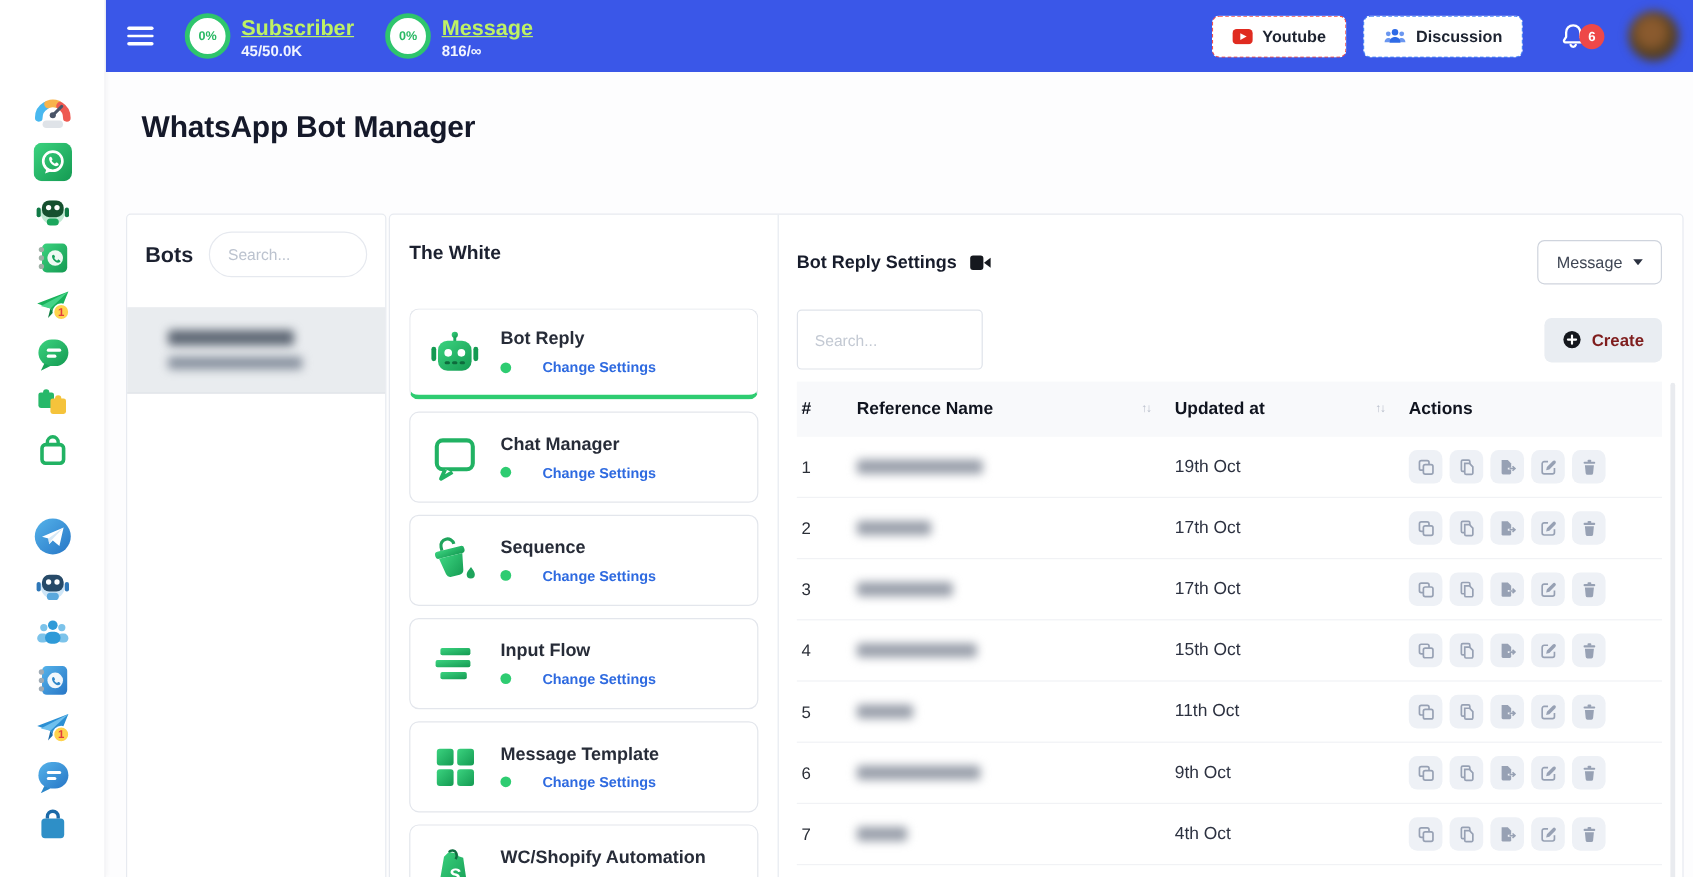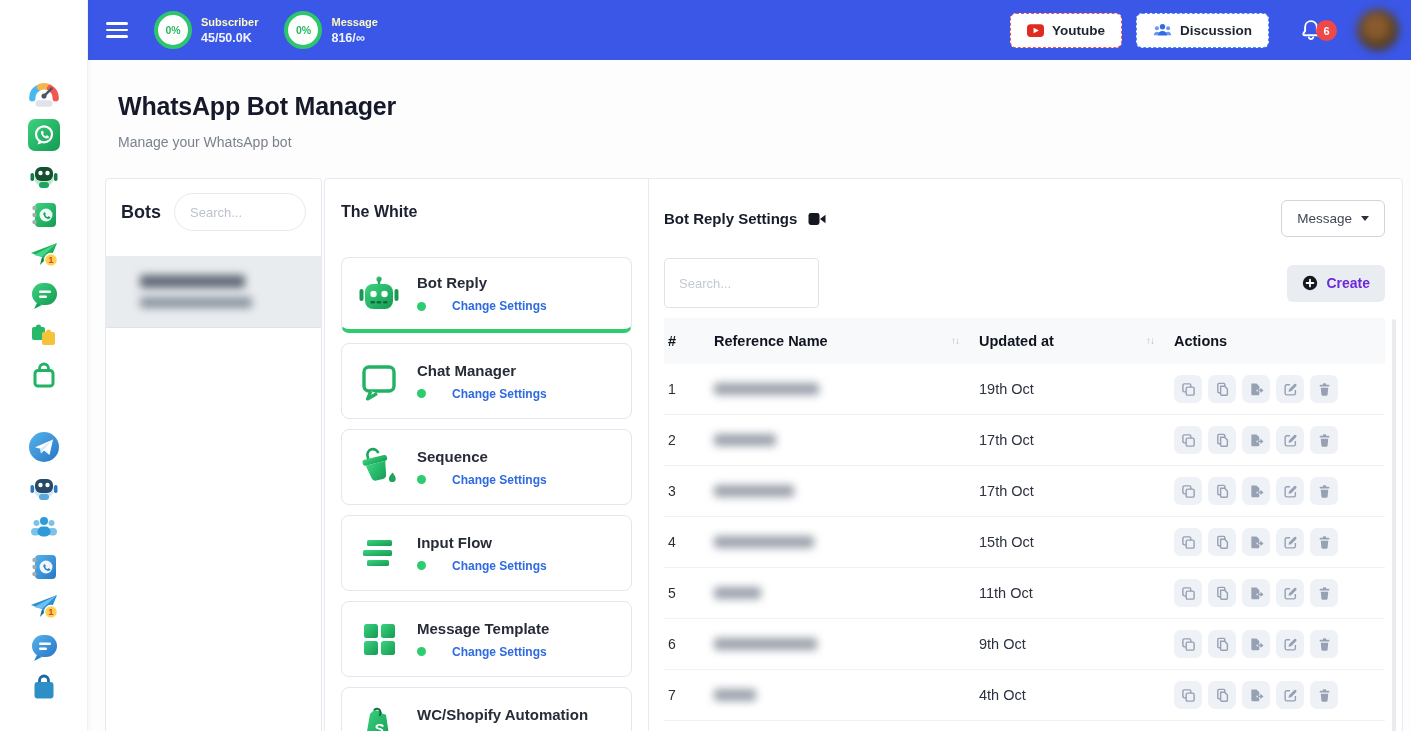--- a/index.html
+++ b/index.html
@@ -16,21 +16,21 @@
   .side-gap { height:32px; }
 
   
   .topbar { position:absolute; left:88px; top:0; width:1323px; height:60px; background:#3a57e8;
     display:flex; align-items:center; z-index:4; }
   .hamburger { margin-left:18px; display:flex; flex-direction:column; gap:4px; cursor:pointer; }
   .hamburger span { width:22px; height:2.6px; background:#fff; border-radius:2px; }
   .stat { display:flex; align-items:center; gap:9px; margin-left:26px; }
   .ring { width:38px; height:38px; border-radius:50%; border:4px solid #2fc56d; background:#fff;
     display:flex; align-items:center; justify-content:center; color:#28b863; font-size:10.5px; font-weight:bold; }
-  .stat-label { color:#fef9c3; font-weight:bold; font-size:11px; line-height:1.45; }
+  .stat-label { color:#bef264; font-weight:bold; font-size:18px; line-height:1.45;text-decoration:underline; }
   .stat-value { color:#f1f4ff; font-weight:bold; font-size:12.5px; }
   .top-right { margin-left:auto; display:flex; align-items:center; margin-right:12px; }
   .top-btn { height:35px; background:#fff; border-radius:6px; display:flex; align-items:center; gap:8px;
     padding:0 16px; font-size:13.5px; font-weight:bold; color:#1d2330; cursor:pointer; }
   .btn-youtube { border:1.6px dashed #ef5350; }
   .btn-discussion { border:1.6px dashed #4d8bf8; margin-left:14px; }
   .bell-wrap { position:relative; margin-left:30px; cursor:pointer; }
   .bell-badge { position:absolute; right:-14px; top:2px; min-width:21px; height:21px; border-radius:50%;
     background:#ee4848; color:#fff; font-size:11px; font-weight:bold; display:flex; align-items:center; justify-content:center; }
   .avatar { width:42px; height:42px; border-radius:50%; margin-left:34px;
@@ -75,21 +75,21 @@
   .rc-head { display:flex; align-items:center; padding:21px 17px 0 15px; }
   .rc-title { font-size:15px; font-weight:bold; color:#171c2b; display:flex; align-items:center; gap:11px; }
   .options-btn { margin-left:auto; height:37px; padding:0 15px; background:#fff; border:1px solid #cfd4dd;
     border-radius:6px; font-size:13.5px; color:#3f4654; display:flex; align-items:center; gap:9px; cursor:pointer; }
   .caret { width:0; height:0; border-left:4.5px solid transparent; border-right:4.5px solid transparent; border-top:5px solid #2b3140; }
   .rc-toolbar { display:flex; align-items:center; margin:21px 17px 0 15px; }
   .box-search { width:155px; height:50px; border:1px solid #dfe3ea; border-radius:4px; padding:0 14px;
     font-size:13px; color:#3a4150; outline:none; }
   .box-search::placeholder { color:#c3c9d3; }
   .create-btn { margin-left:auto; height:37px; padding:0 15px; background:#e9edf2; border:none; border-radius:6px;
-    font-size:14px; font-weight:bold; color:#6d28d9; display:flex; align-items:center; gap:8px; cursor:pointer; }
+    font-size:14px; font-weight:bold; color:#7f1d1d; display:flex; align-items:center; gap:8px; cursor:pointer; }
 
   
   .table { margin:10px 17px 0 15px; }
   .t-head { display:grid; grid-template-columns:46px 265px 195px 1fr; background:#f8f9fb; height:46px; align-items:center; }
   .t-head > div { font-size:14.5px; font-weight:bold; color:#10141f; padding-left:4px; display:flex; }
   .sort { margin-left:auto; margin-right:16px; align-self:flex-start; margin-top:2px; font-size:10px;
     letter-spacing:-1px; color:#b8beca; cursor:pointer; }
   .t-row { display:grid; grid-template-columns:46px 265px 195px 1fr; height:51px; align-items:center;
     border-bottom:1px solid #f1f2f5; }
   .t-num { font-size:14px; color:#2b2f38; padding-left:4px; }
@@ -307,21 +307,20 @@
           </svg>
         </span>
         <span class="bell-badge">6</span>
       </div>
       <div class="avatar"></div>
     </div>
   </header>
 
   <div class="page-head">
     <h1 class="page-title">WhatsApp Bot Manager</h1>
-    <div class="page-sub">Manage your WhatsApp bot</div>
   </div>
 
   <div class="cards-row">
 
     <section class="panel bots-panel">
       <div class="bots-head">
         <span class="bots-title">Bots</span>
         <input class="pill-search" type="text" placeholder="Search..." style="">
       </div>
       <div class="bot-item">

